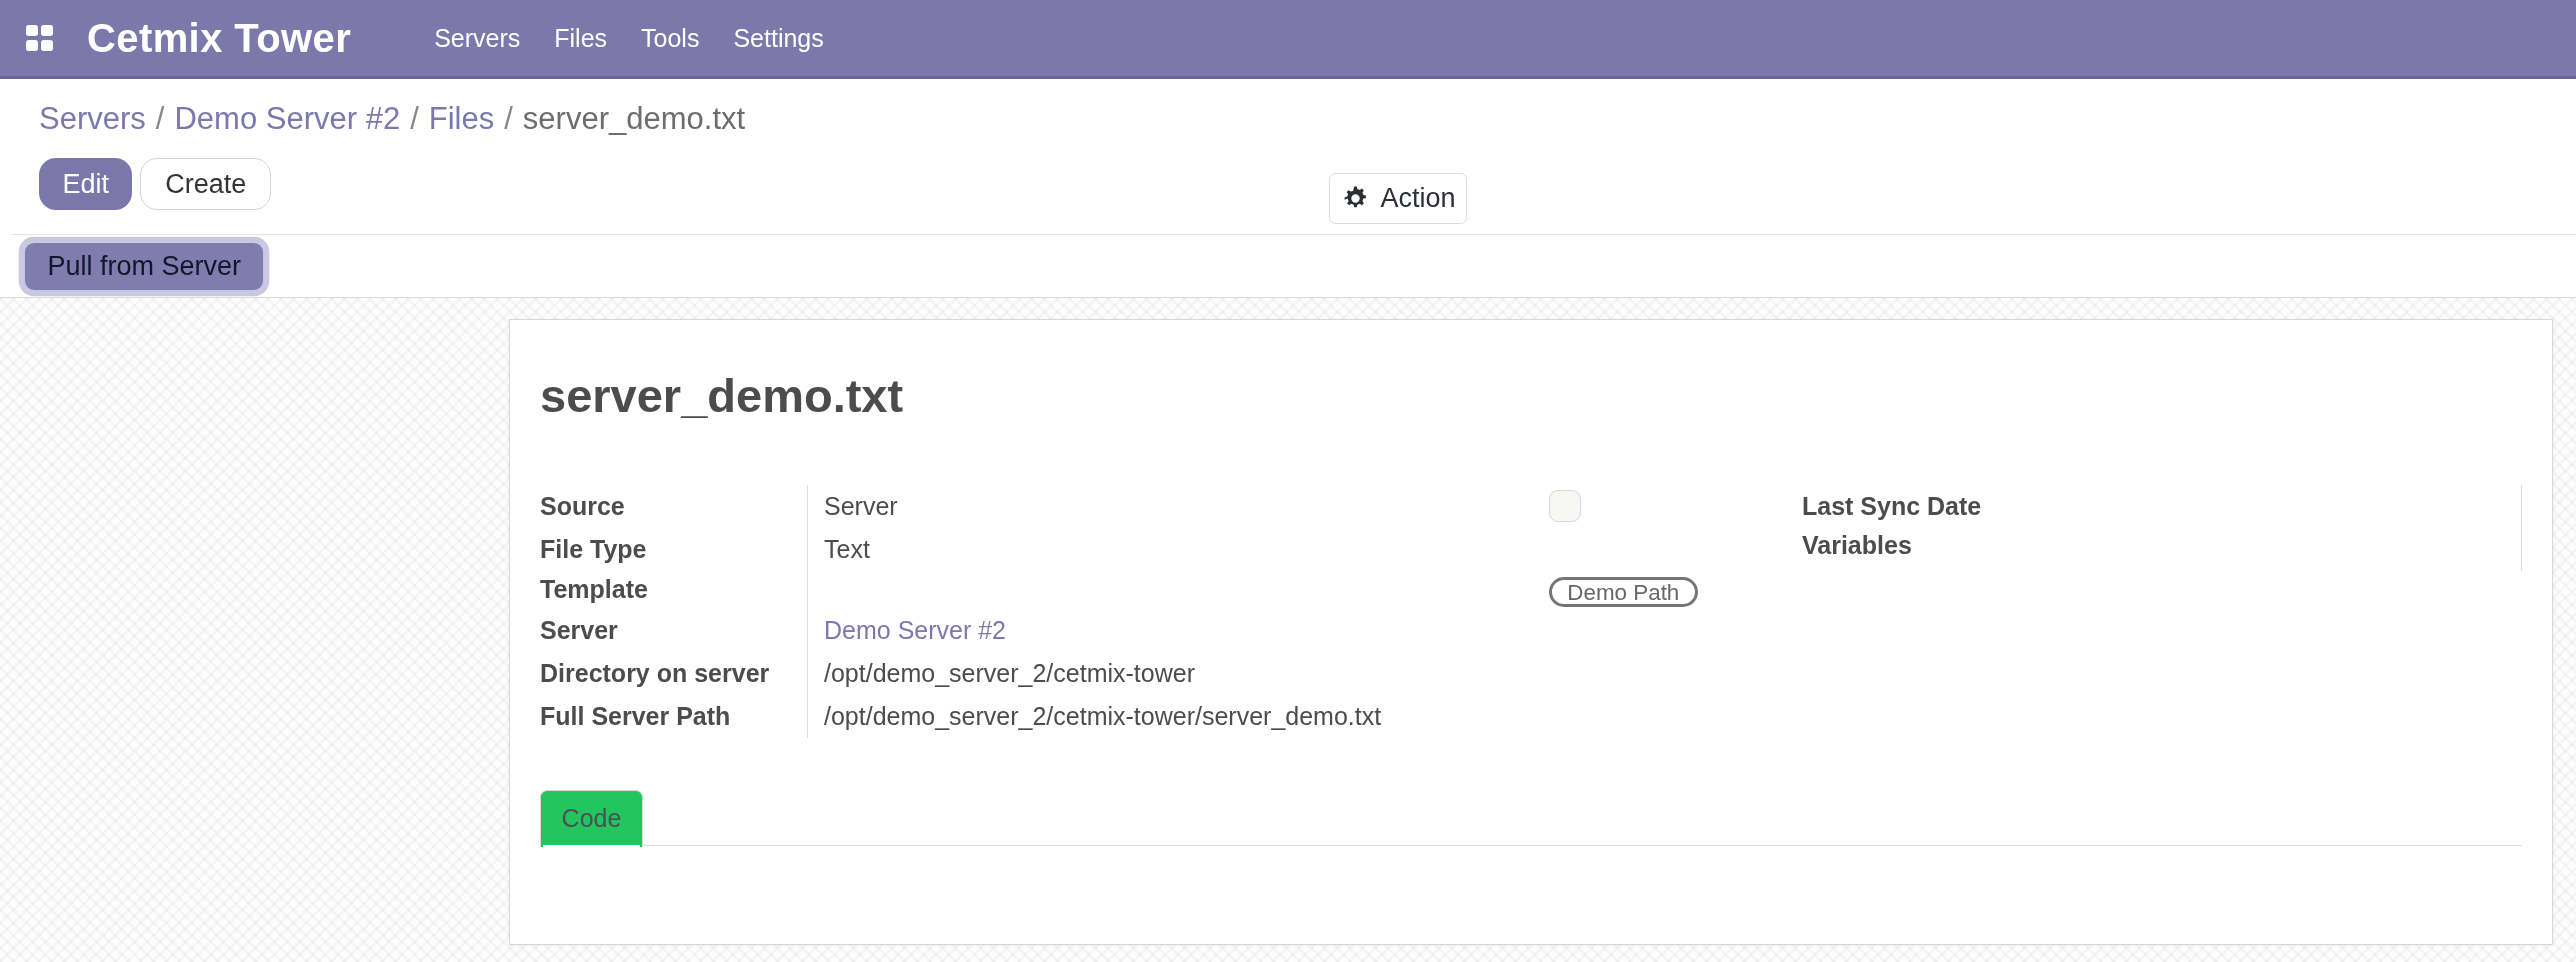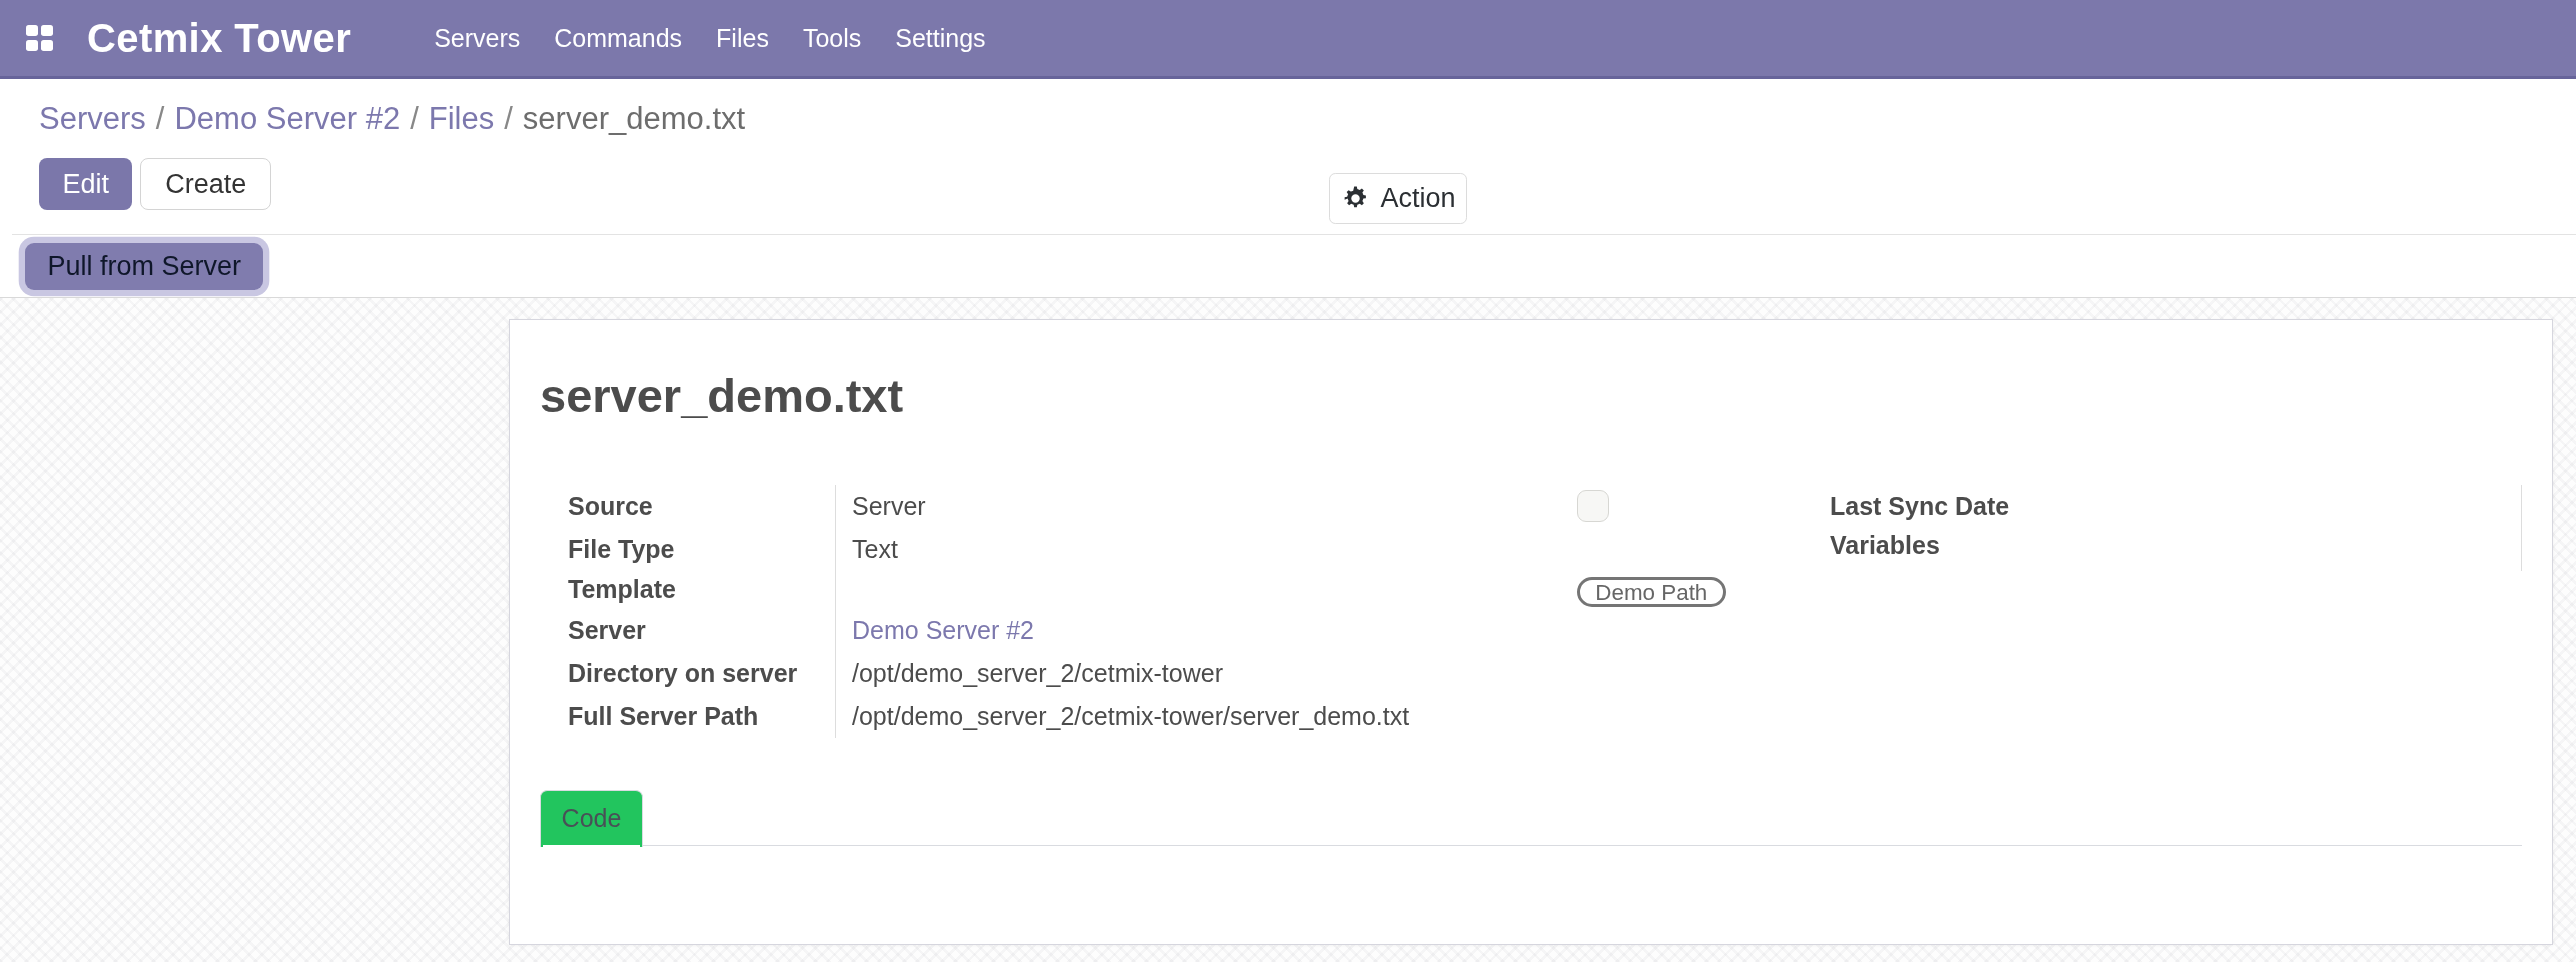--- a/index.html
+++ b/index.html
@@ -55,21 +55,21 @@
     padding: 20px 0 0 27px;
     margin-left: 12px;
   }
   .breadcrumb { font-size: 31px; line-height: 39px; }
   .breadcrumb .bc-link { color: #7c78ad; cursor: pointer; text-decoration: none; }
   .breadcrumb .bc-sep { color: #888; padding: 0 10px; }
   .breadcrumb .bc-current { color: #6d6d6d; }
   .cp-buttons { margin-top: 20px; display: flex; }
   .btn {
     font-size: 27px;
-    border-radius: 8px;
+    border-radius: 17px;
     height: 52px;
     display: inline-flex;
     align-items: center;
     justify-content: center;
     cursor: pointer;
     border: 0.9px solid transparent;
     white-space: nowrap;
   }
   .btn-primary { background: #7b77aa; color: #fff; padding: 0 22.4px; }
   .btn-default { background: #fff; color: #333; border-color: #d4d4d4; padding: 0 24px; margin-left: 8px; }
@@ -135,21 +135,21 @@
     box-shadow: 0 0.9px 3.6px rgba(0,0,0,0.06);
     padding: 51px 30px 0 30px;
   }
   .sheet-title {
     font-size: 47px;
     font-weight: 700;
     color: #4c4c4c;
     line-height: 50px;
   }
 
-  .field-groups { display: flex; margin-top: 64px; margin-left: 28px; }
+  .field-groups { display: flex; margin-top: 64px; }
   .group { display: grid; align-content: start; }
   .group-left  { width: 993px; grid-template-columns: 268px 1fr; }
   .group-right { flex: 1;       grid-template-columns: 269px 1fr; }
   .f-label {
     font-weight: 700;
     font-size: 25px;
     color: #4c4c4c;
     border-right: 1.8px solid #ddd;
     display: flex;
     align-items: center;
@@ -218,21 +218,20 @@
 <div class="navbar">
   <div class="apps-grid">
     <span></span>
       <span></span>
       <span></span>
       <span></span>
   </div>
   <div class="brand">Cetmix Tower</div>
   <div class="nav-menu">
     <div class="nav-item">Servers</div>
-    <div class="nav-item">Commands</div>
     <div class="nav-item">Files</div>
     <div class="nav-item">Tools</div>
     <div class="nav-item">Settings</div>
   </div>
 </div>
 
 <div class="control-panel">
   <div class="breadcrumb">
     <span class="bc-link">Servers</span><span class="bc-sep">/</span><span class="bc-link">Demo Server #2</span><span class="bc-sep">/</span><span class="bc-link">Files</span><span class="bc-sep">/</span><span class="bc-current">server_demo.txt</span>
   </div>

